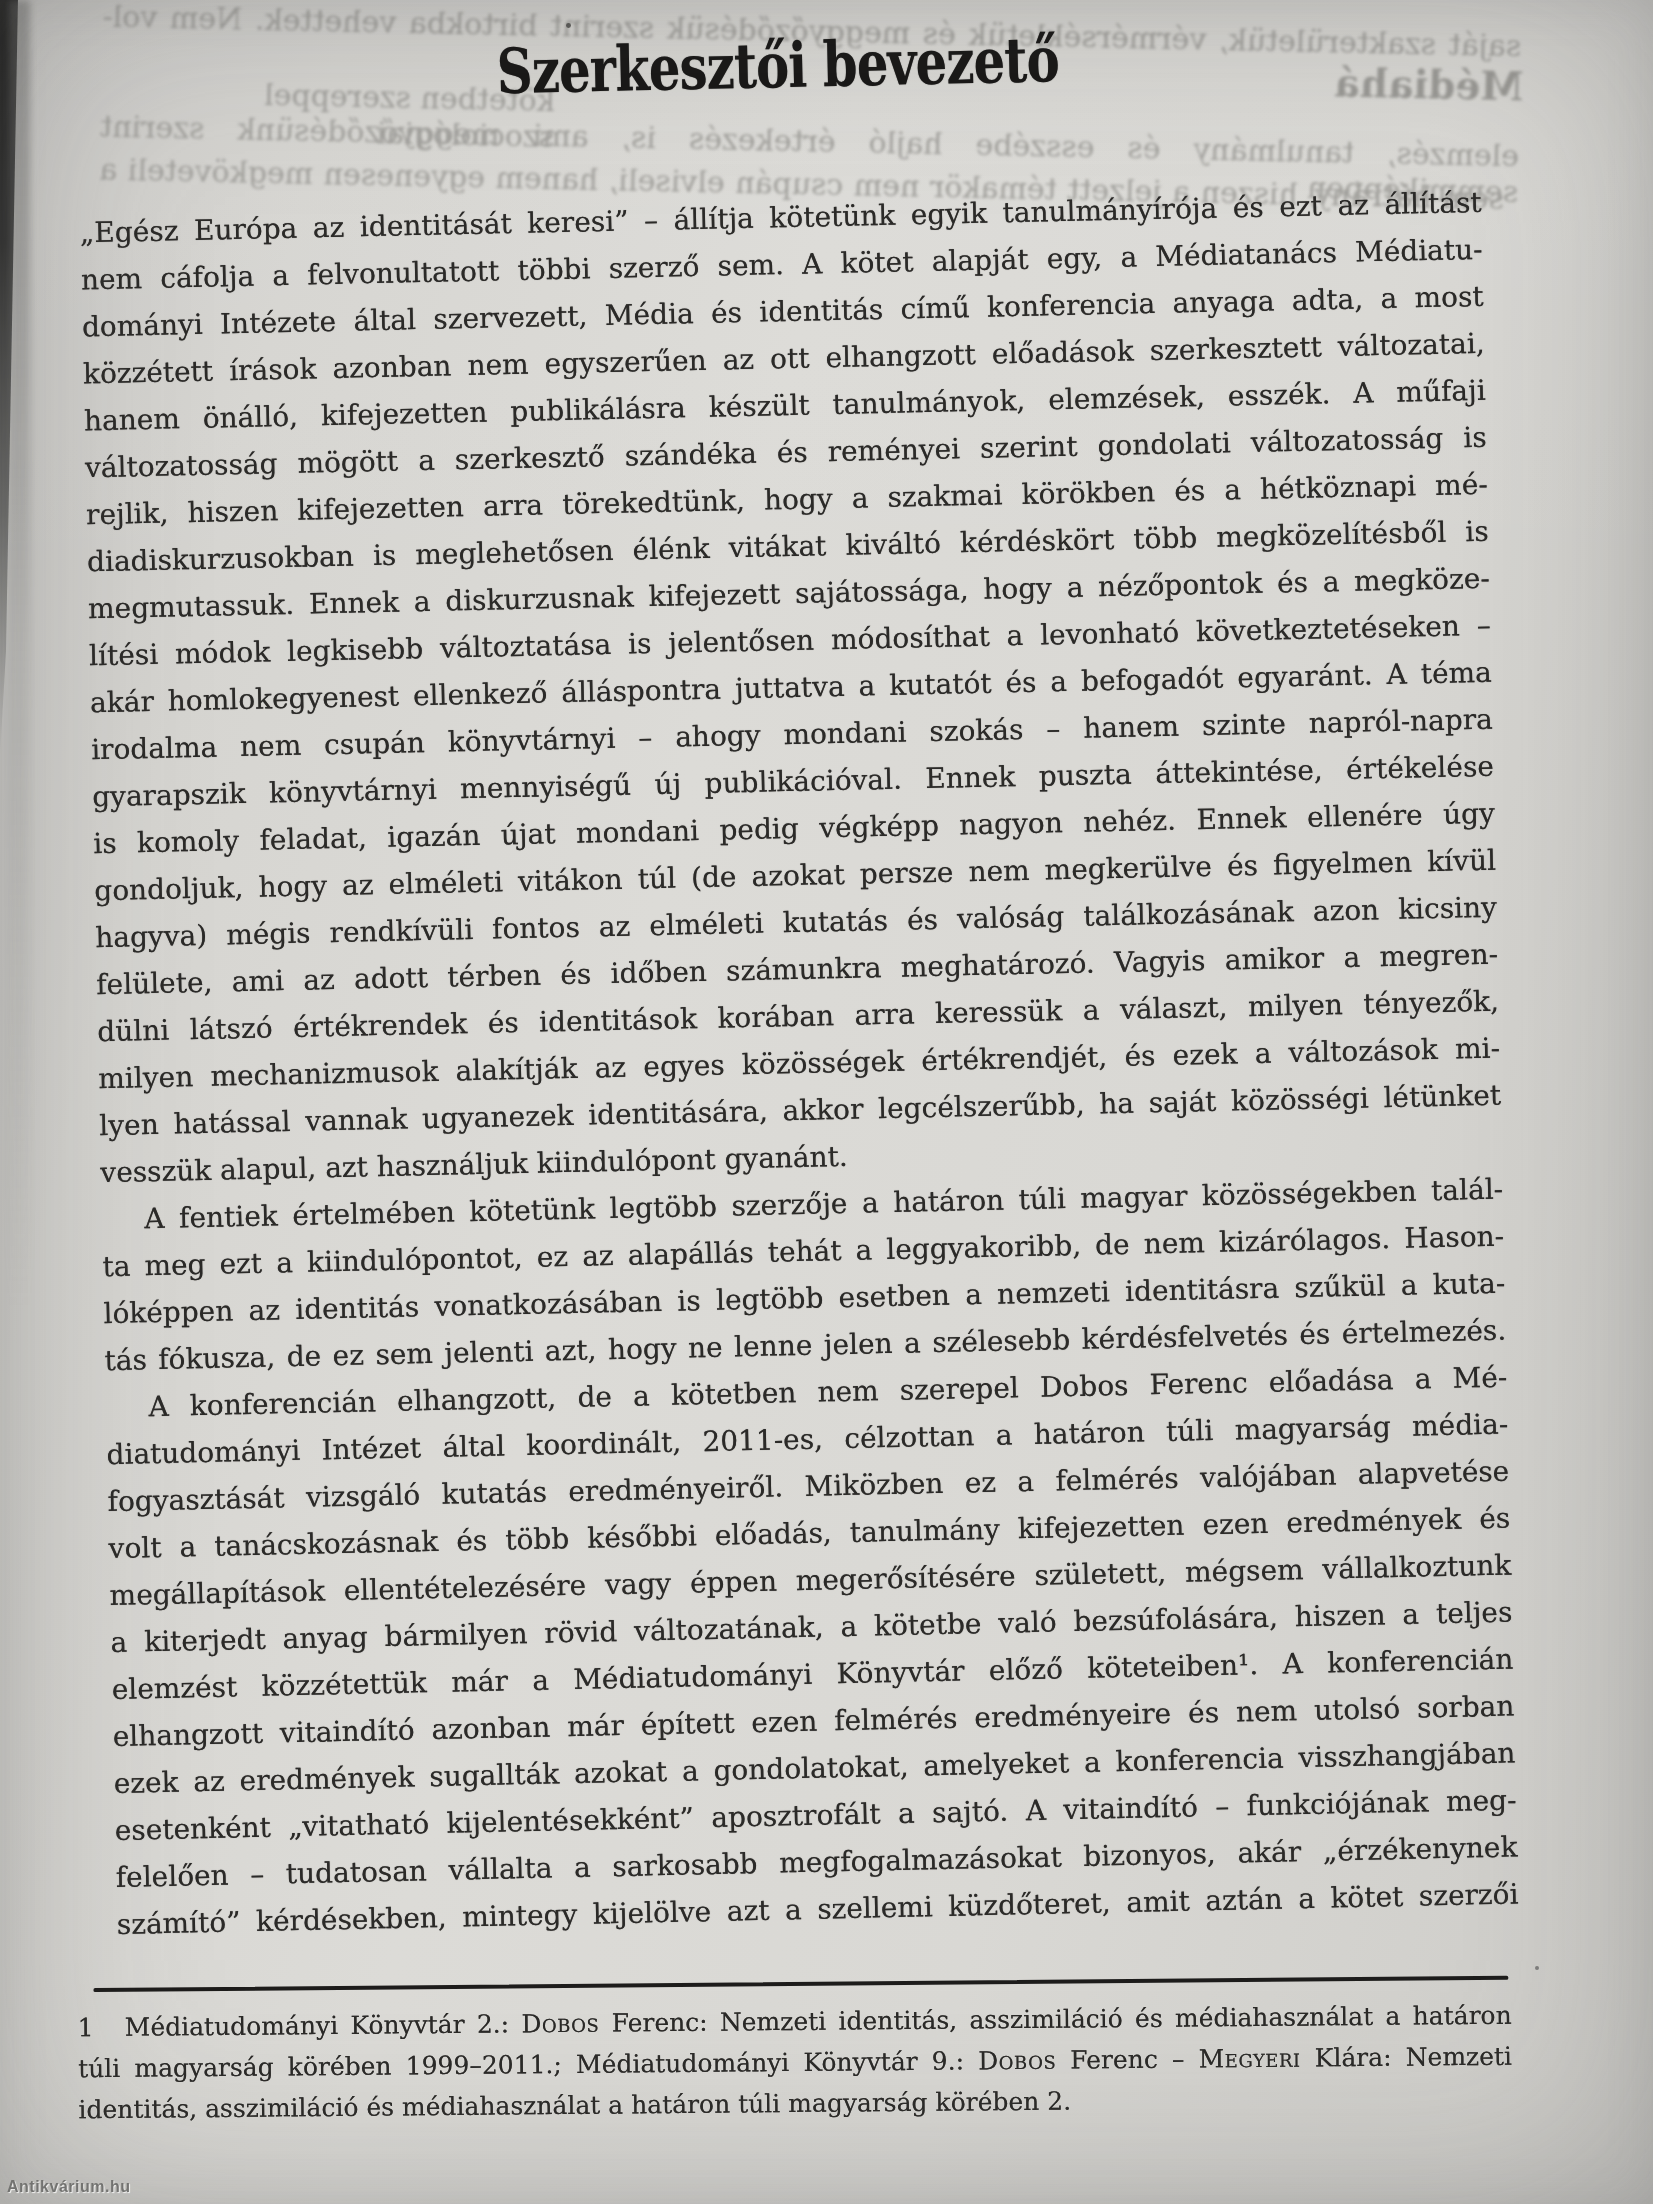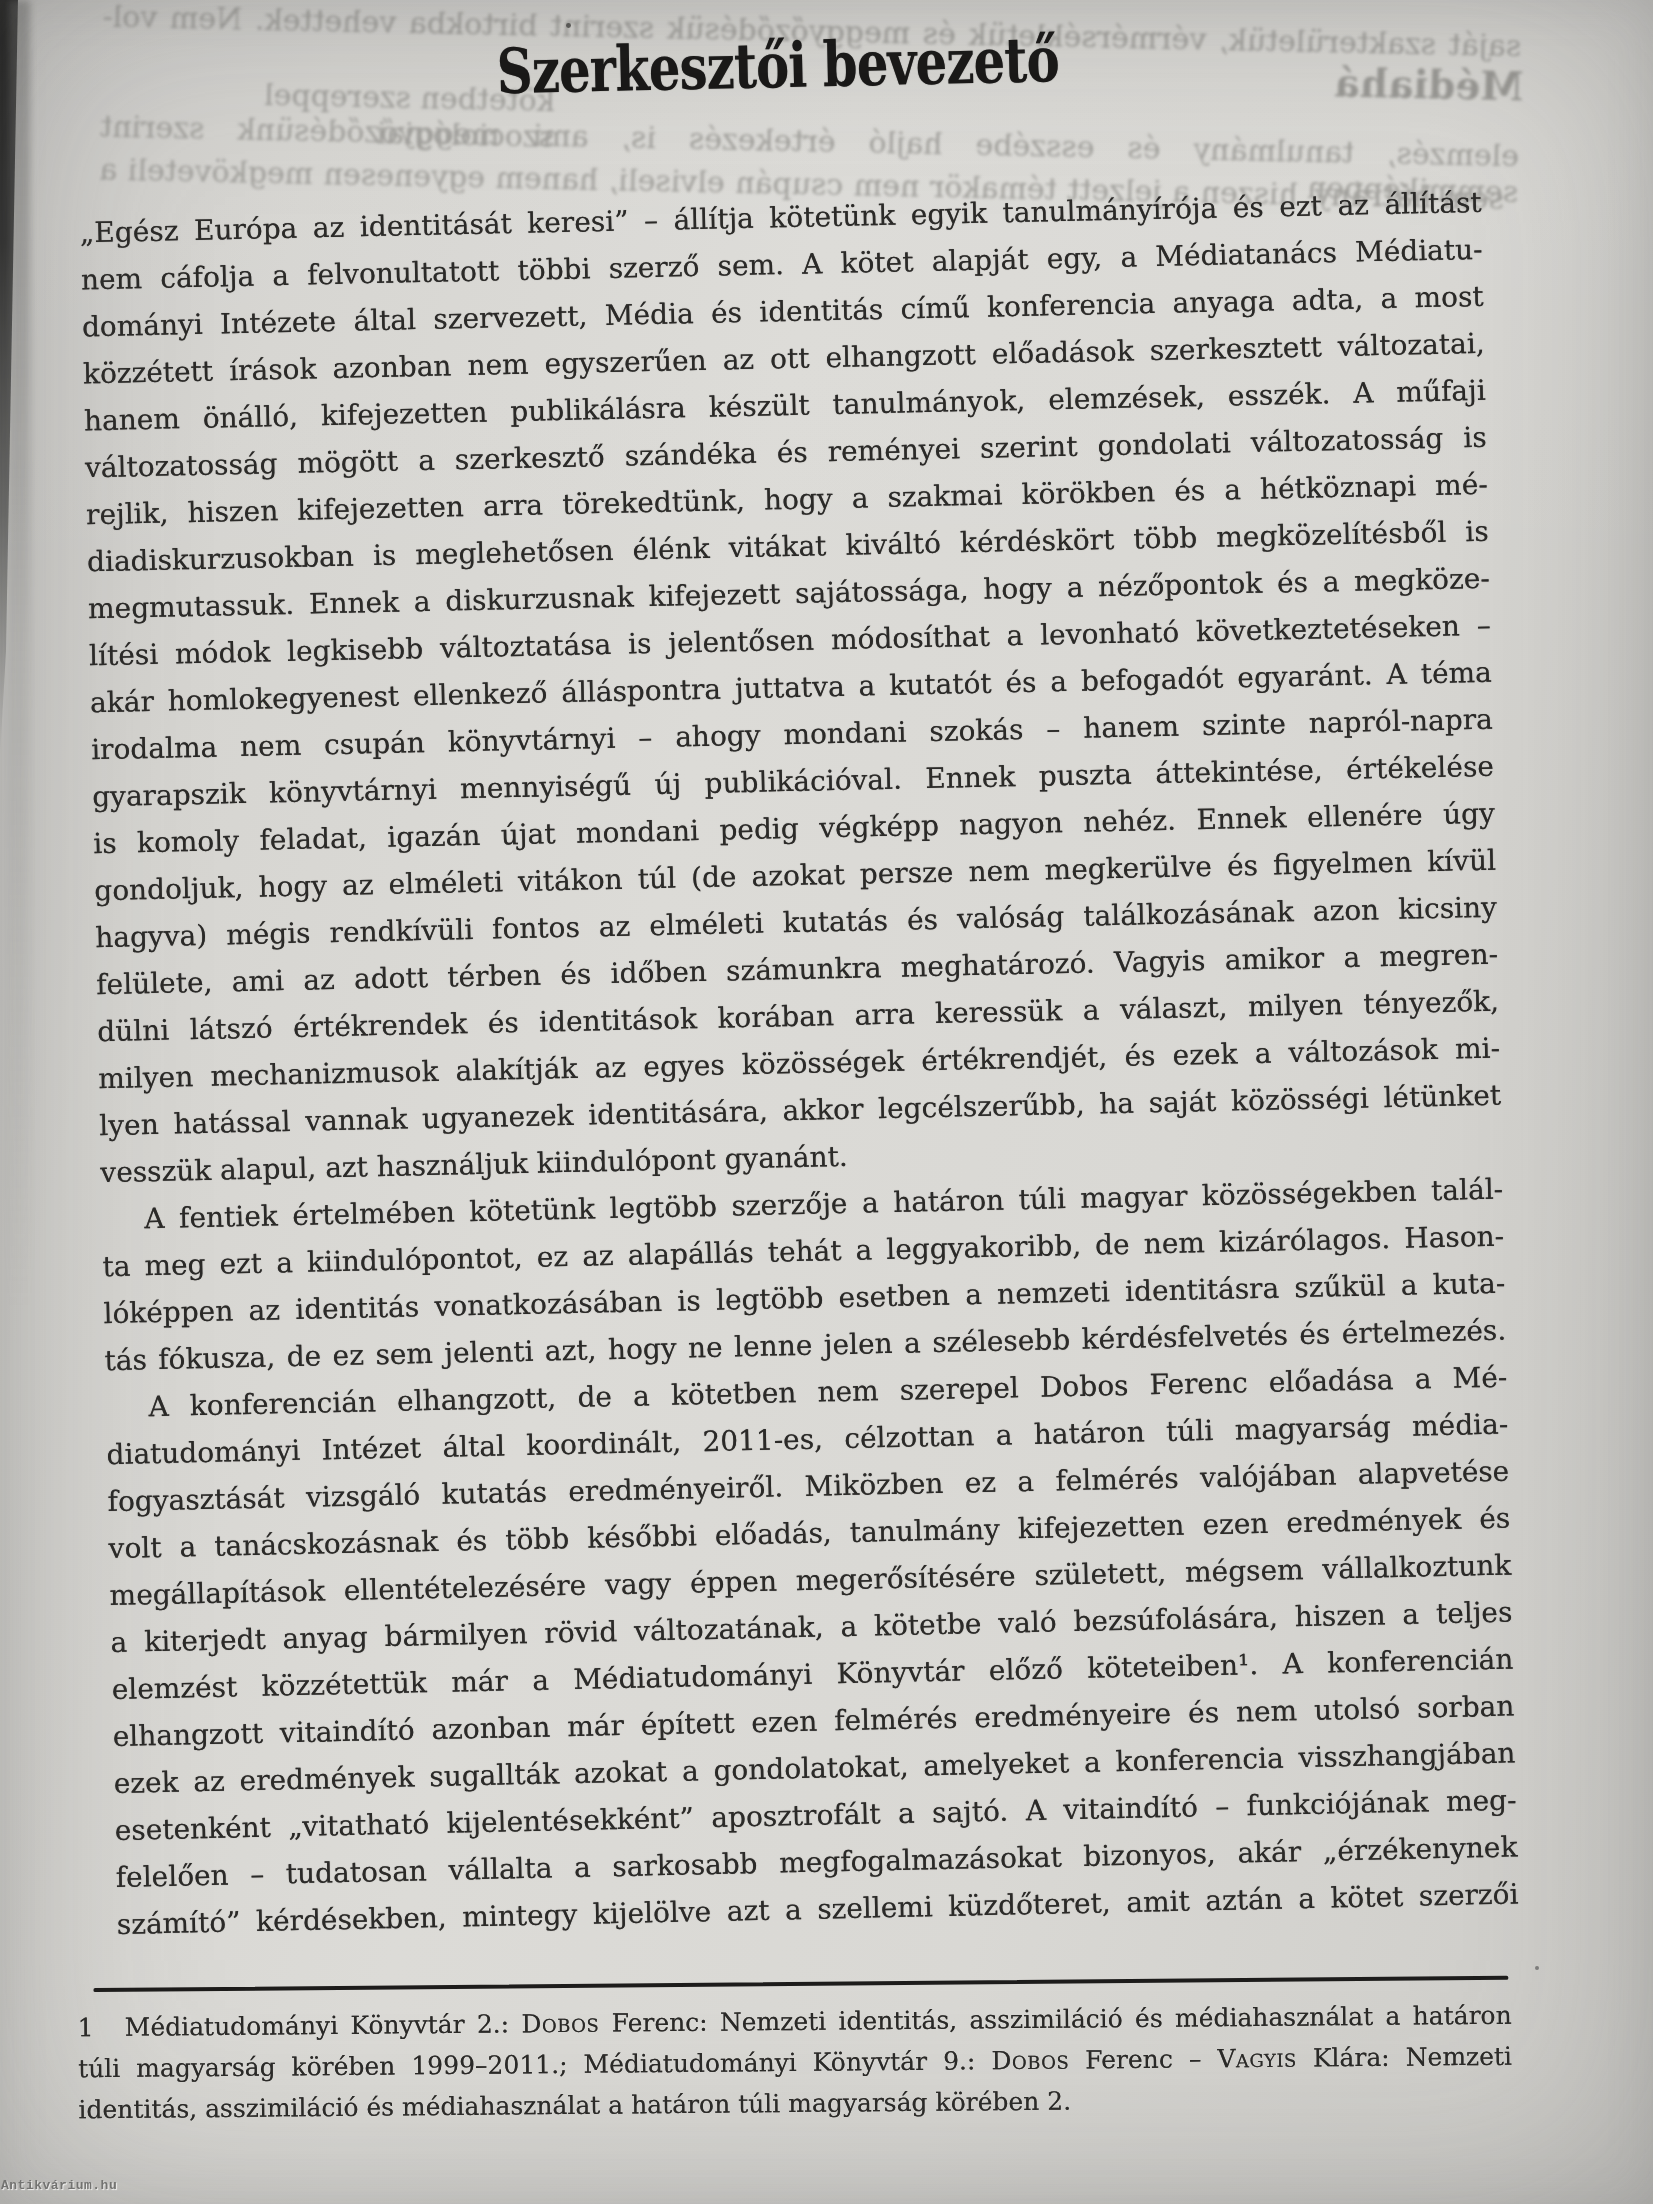--- a/index.html
+++ b/index.html
@@ -41,22 +41,22 @@
   .edge-dark{position:absolute;left:0;top:0;width:23px;height:757px;
     background:linear-gradient(to bottom,#1b1b1a 0%,#2d2d2c 32%,#6e6e6c 68%,rgba(110,110,108,0) 100%);
     clip-path:polygon(0 0,78% 0,26% 86%,0 100%);}
   .edge-fold{position:absolute;left:8.7px;top:0;width:21.3px;height:1456px;filter:blur(3.9px);
     background:linear-gradient(to bottom,rgba(105,105,103,.5),rgba(150,150,148,.22) 45%,rgba(170,170,168,0) 90%);}
   .vignette{position:absolute;inset:0;pointer-events:none;
     box-shadow:inset 0 0 204px rgba(70,70,68,.30), inset 0 0 49px rgba(120,120,118,.16);}
   .dust{position:absolute;border-radius:50%;}
   .d1{left:566px;top:23px;width:4.9px;height:4.9px;background:#4a4a48;opacity:.85;}
   .d2{left:1535px;top:1966px;width:3.9px;height:3.9px;background:#6c6c6a;opacity:.8;}
-  .watermark{position:absolute;left:1px;top:2178px;
-    font-family:Liberation Mono, monospace;font-size:13px;font-weight:bold;
+  .watermark{position:absolute;left:7px;top:2178px;
+    font-family:Liberation Sans, sans-serif;font-size:16px;font-weight:bold;
     color:#737371;letter-spacing:0.5px;text-shadow:1px 1px 1px rgba(250,250,248,.9);}
 </style>
 </head>
 <body>
 
 <div class="photo">
 
   <div class="ghost-layer" id="ghost-layer">
       <div class="ghost-line gjust" style="left: 80px; top: 13.6px; width: 1419px; font-size: 30px;">saját szakterületük, vérmérsékletük és meggyőződésük szerint birtokba vehettek. Nem vol-</div>
       <div class="ghost-line gbold" style="left: 1230px; top: 49px; width: 272px; font-size: 39px;">Médiahá</div>
@@ -105,21 +105,21 @@
         <div class="line">esetenként „vitatható kijelentésekként” aposztrofált a sajtó. A vitaindító – funkciójának meg-</div>
         <div class="line">felelően – tudatosan vállalta a sarkosabb megfogalmazásokat bizonyos, akár „érzékenynek</div>
         <div class="line">számító” kérdésekben, mintegy kijelölve azt a szellemi küzdőteret, amit aztán a kötet szerzői</div>
       </div>
   </div>
 
   <div class="footnote-layer">
     <div class="rule"></div>
     <div class="fn-lines" id="footnote-lines">
         <div class="fn-line fjust"><span class="fn-marker">1</span><span>Médiatudományi Könyvtár 2.: </span><span class="sc">Dobos</span><span> Ferenc: Nemzeti identitás, asszimiláció és médiahasználat a határon</span></div>
-        <div class="fn-line fjust"><span>túli magyarság körében 1999–2011.; Médiatudományi Könyvtár 9.: </span><span class="sc">Dobos</span><span> Ferenc – </span><span class="sc">Vagyis</span><span> Klára: Nemzeti</span></div>
+        <div class="fn-line fjust"><span>túli magyarság körében 1999–2011.; Médiatudományi Könyvtár 9.: </span><span class="sc">Dobos</span><span> Ferenc – </span><span class="sc">Megyeri</span><span> Klára: Nemzeti</span></div>
         <div class="fn-line"><span>identitás, asszimiláció és médiahasználat a határon túli magyarság körében 2.</span></div>
       </div>
   </div>
 
   <div class="edge-dark"></div>
   <div class="edge-fold"></div>
   <div class="dust d1"></div>
   <div class="dust d2"></div>
   <div class="vignette"></div>
 

